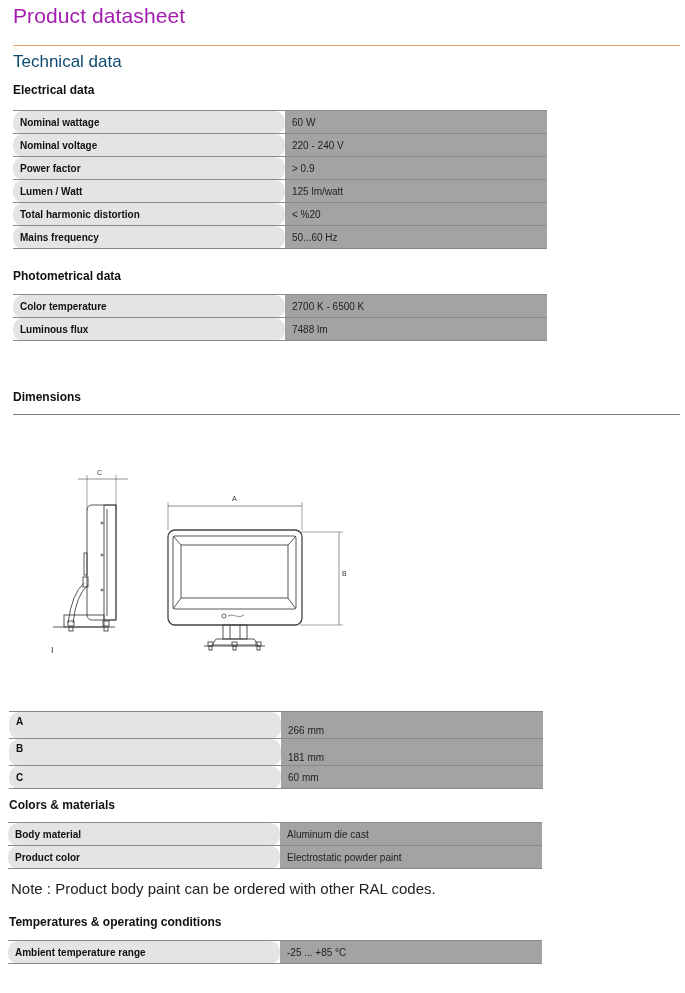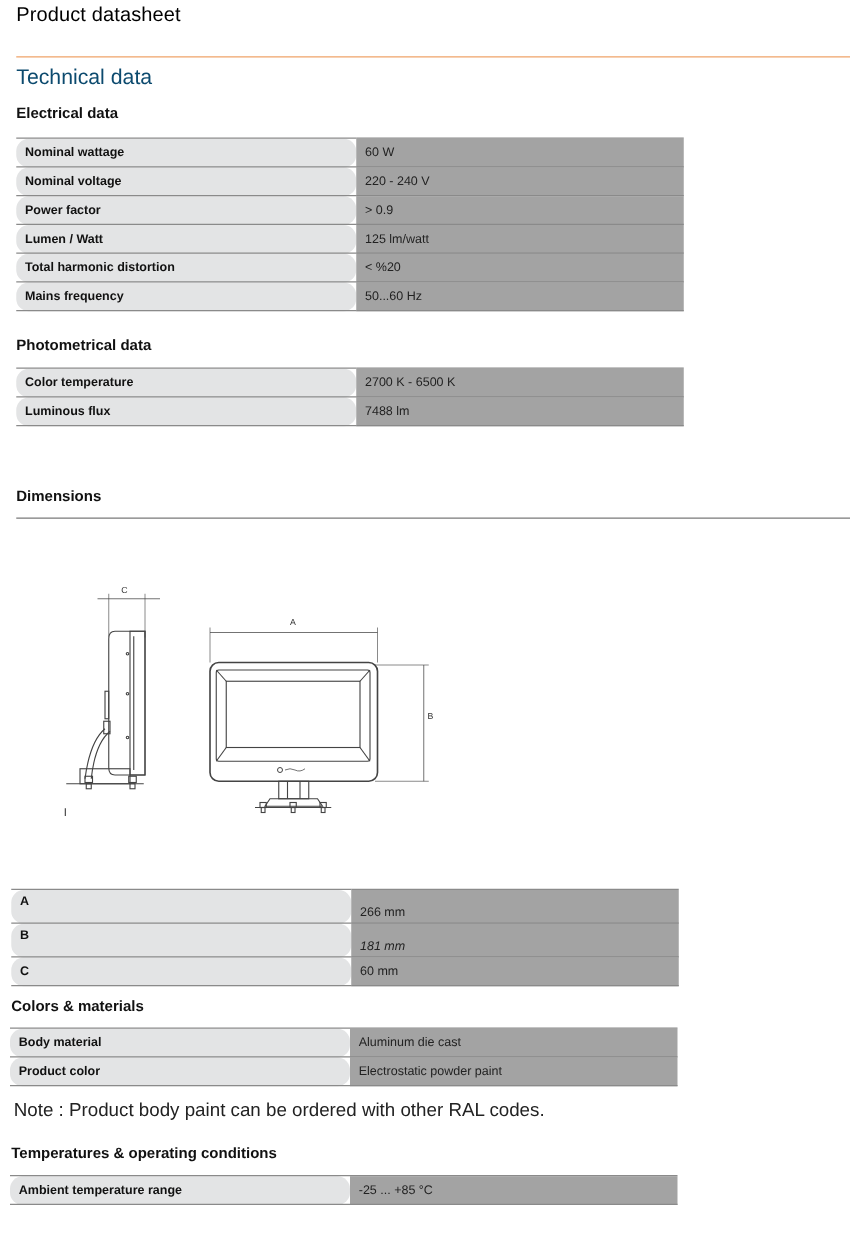--- a/index.html
+++ b/index.html
@@ -1,19 +1,19 @@
 <!DOCTYPE html>
 <html><head>
 <meta charset="utf-8">
 <style>
   html, body { margin: 0; padding: 0; background: #ffffff; }
   body { width: 685px; height: 993px; position: relative; overflow: hidden;
          font-family: "Liberation Sans", "DejaVu Sans", sans-serif; color: #1a1a1a; }
   .abs { position: absolute; }
-  .doc-title { left: 13px; top: 4px; font-size: 16px; color: #000000; letter-spacing: 0.1px; }
+  .doc-title { left: 13px; top: 4px; font-size: 21px; color: #a21caf; letter-spacing: 0.1px; }
   .orange-rule { left: 13px; top: 45px; width: 667px; height: 1px; background: #f0a46a; }
   .tech-label { left: 13px; top: 52px; font-size: 17px; color: #0c4a6e; }
   .sec-title { font-size: 12px; font-weight: bold; color: #111; }
   table.spec { position: absolute; border-collapse: collapse; font-size: 10px; }
   table.spec td { height: 22px; padding: 0 0 0 7px; border-bottom: 1.5px solid #8a8a8a; vertical-align: middle; }
   table.spec tr:first-child td { border-top: 1.5px solid #8a8a8a; }
   table.spec td.lbl { background: #e3e4e5; font-weight: bold; color: #111; border-radius: 10px; }
   table.spec td.val { background: #a3a3a3; color: #222; }
   .gray-rule { height: 1px; background: #7a7a7a; }
   .note { font-size: 15px; color: #222; }
@@ -138,21 +138,21 @@
 <div class="abs" style="left:342px; top:570px; font-size:7px; color:#333;">B</div>
 
 <table class="spec" style="left:9px; top:711px; width:534px;">
   <tbody>
     <tr>
       <td class="lbl" style="width:265px; vertical-align:top; padding-top:4px;">A</td>
       <td class="val" style="vertical-align:bottom; padding-bottom:2px;">266 mm</td>
     </tr>
     <tr>
       <td class="lbl" style="vertical-align:top; padding-top:4px;">B</td>
-      <td class="val" style="vertical-align:bottom; padding-bottom:2px;font-style:italic;">181 mm</td>
+      <td class="val" style="vertical-align:bottom; padding-bottom:2px;">181 mm</td>
     </tr>
     <tr>
       <td class="lbl">C</td>
       <td class="val">60 mm</td>
     </tr>
   </tbody>
 </table>
 
 <div class="abs sec-title" style="left:9px; top:798px;">Colors &amp; materials</div>
 <table class="spec" style="left:8px; top:822px; width:534px;">

